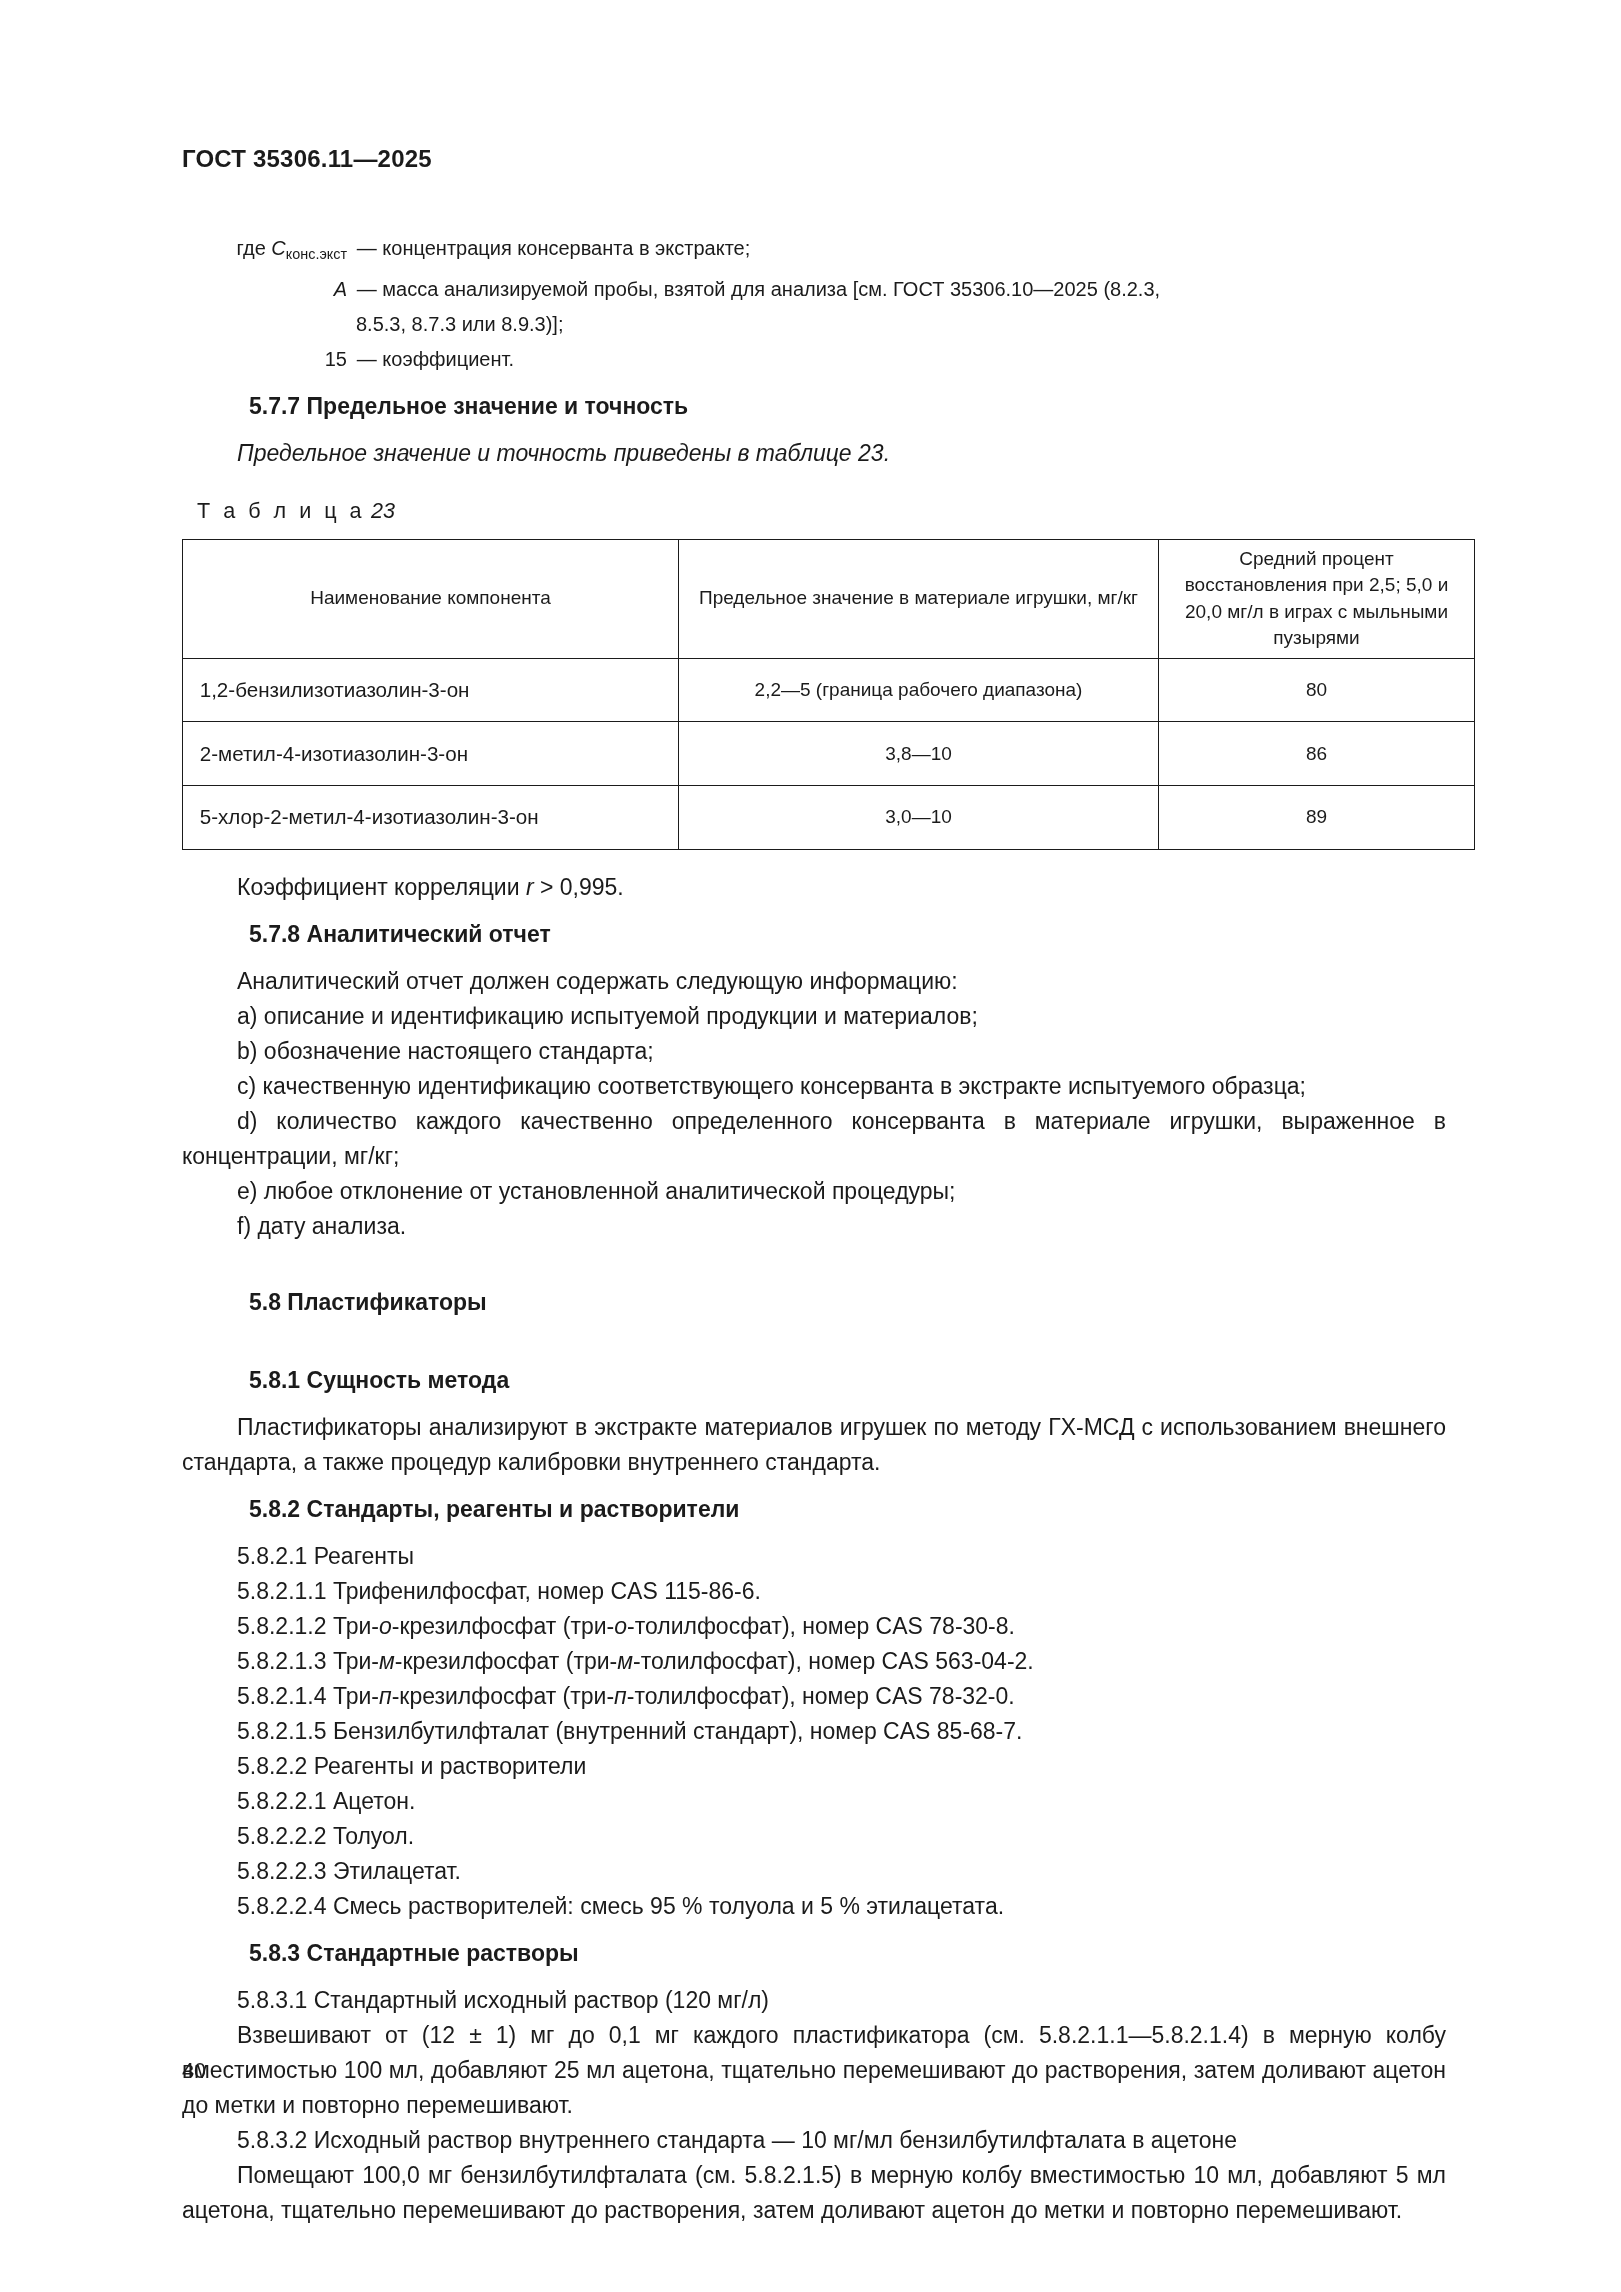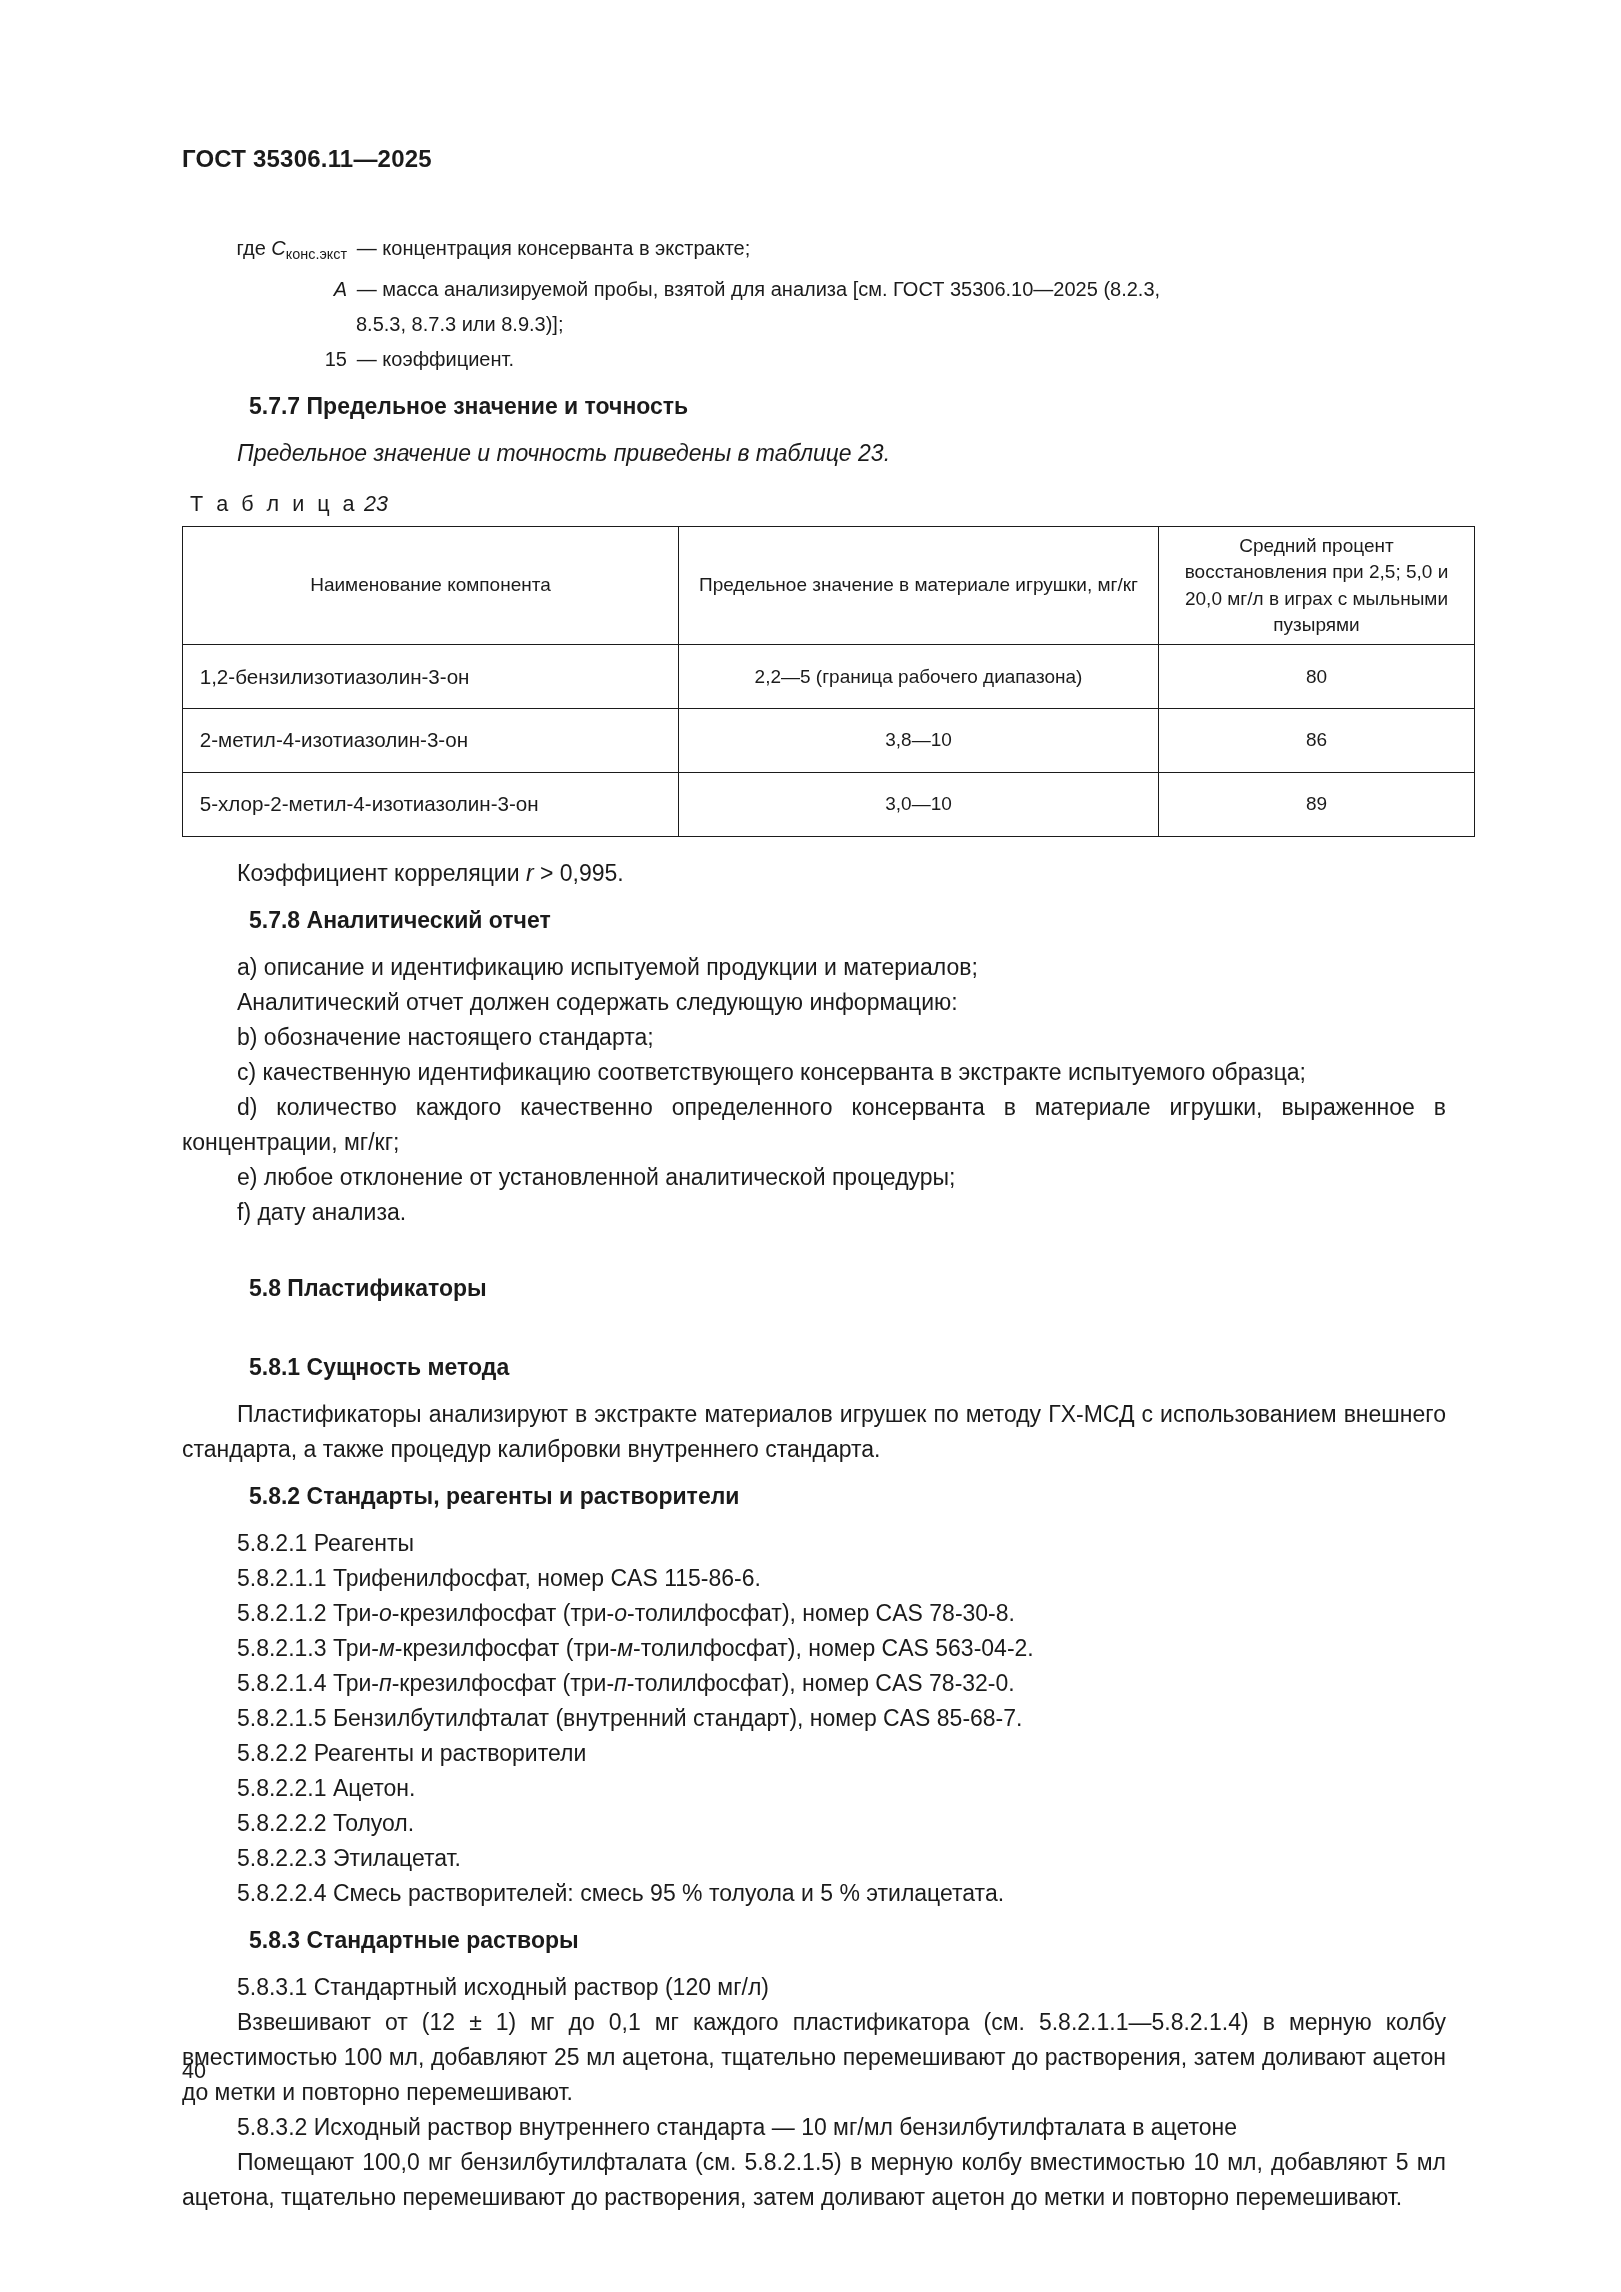--- a/index.html
+++ b/index.html
@@ -86,21 +86,21 @@
     padding-left: 9.8px;
   }
   .where-cont {
     margin-left: 174px;
   }
 
   
   .tbl-caption {
     font-size: 21.6px;
     letter-spacing: 3.5px;
-    margin: 8px;
+    margin: 15px;
     padding-top: 11.8px;
   }
   .tbl-caption .num {
     letter-spacing: 0;
     font-style: italic;
     padding-left: 5.9px;
   }
 
   
   table.gost {
@@ -214,22 +214,22 @@
           <td>89</td>
         </tr>
       </tbody>
     </table>
 
     <div class="gap-md"></div>
 
     <p class="indent"><span>Коэффициент корреляции </span><i>r</i><span> &gt; 0,995.</span></p>
 
     <div class="h-sec">5.7.8 Аналитический отчет</div>
+    <p class="indent">Аналитический отчет должен содержать следующую информацию:</p>
     <p class="indent">a) описание и идентификацию испытуемой продукции и материалов;</p>
-    <p class="indent">Аналитический отчет должен содержать следующую информацию:</p>
     <p class="indent">b) обозначение настоящего стандарта;</p>
     <p class="indent">c) качественную идентификацию соответствующего консерванта в экстракте испытуемого образца;</p>
     <p class="indent just">d) количество каждого качественно определенного консерванта в материале игрушки, выраженное в концентрации, мг/кг;</p>
     <p class="indent">e) любое отклонение от установленной аналитической процедуры;</p>
     <p class="indent">f) дату анализа.</p>
 
     <div class="gap-lg"></div>
 
     <div class="h-sec">5.8 Пластификаторы</div>
 

